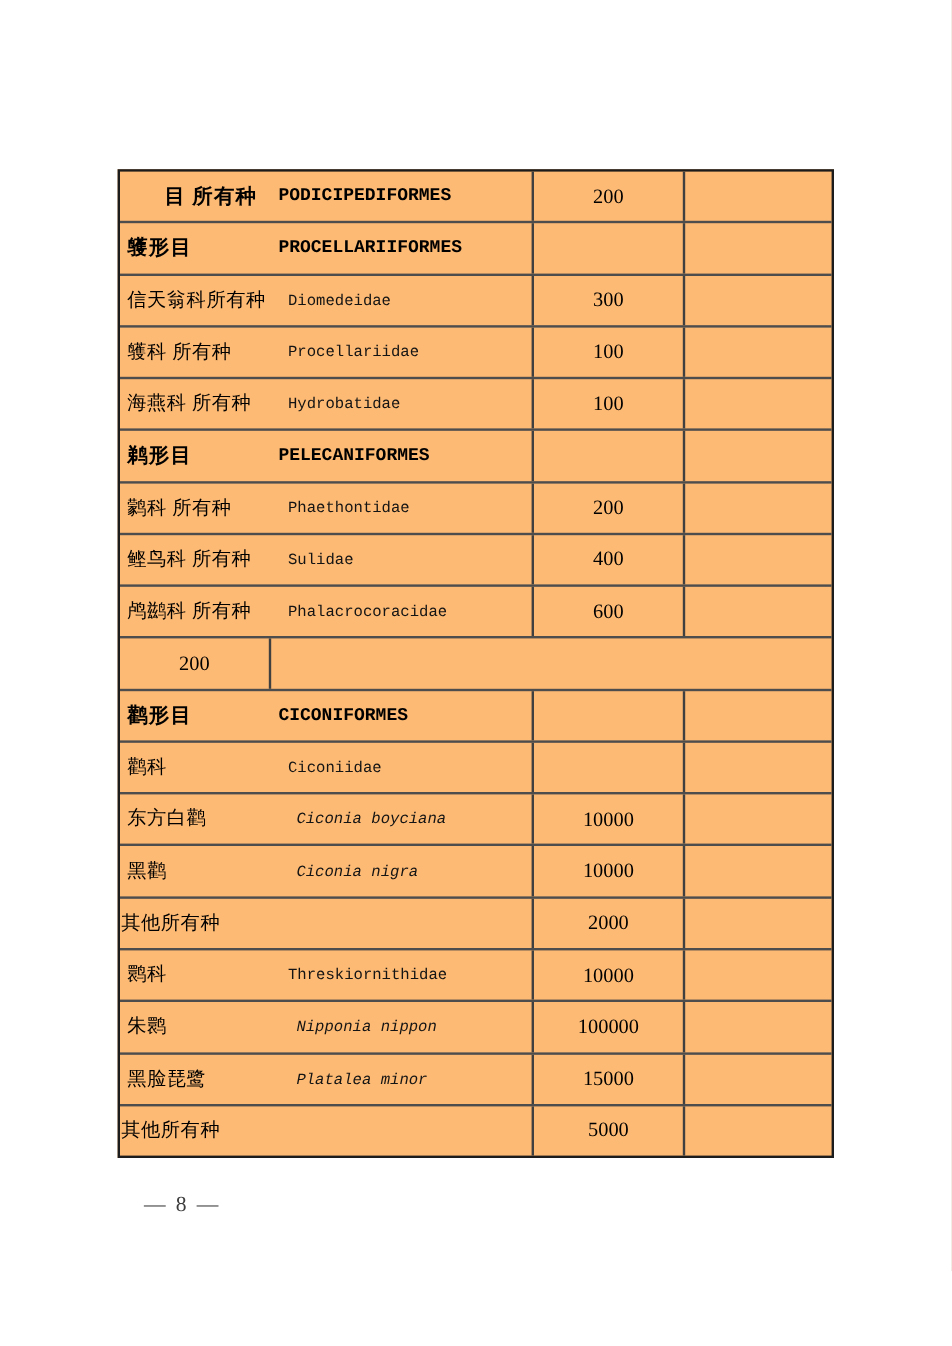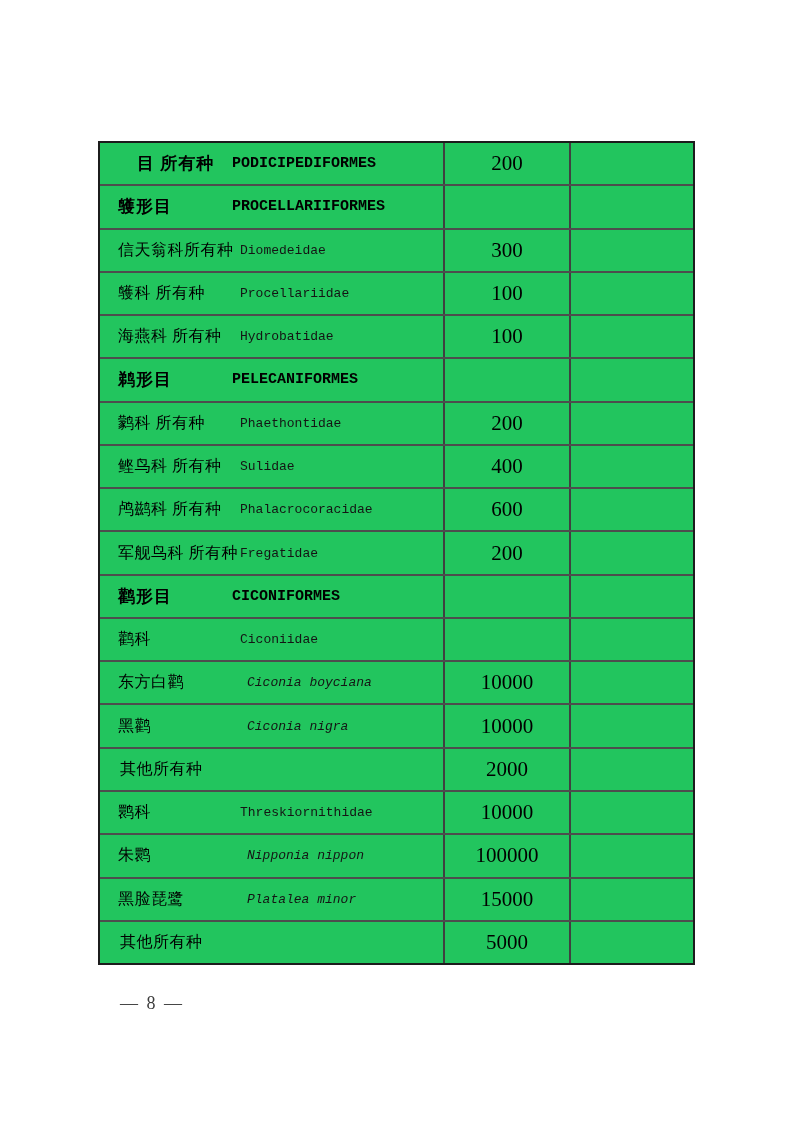--- a/index.html
+++ b/index.html
@@ -16,62 +16,62 @@
   .wildlife-table {
     position: absolute;
     left: 98px;
     top: 141px;
     width: 597px;
     height: 824px;
     box-sizing: border-box;
     border: 2px solid #1c1c1c;
     display: flex;
     flex-direction: column;
-    background: #22c55e;
+    background: #fdba74;
   }
   .row { flex: 1; display: flex; min-height: 0; }
   .row + .row { border-top: 2px solid #4d4d4d; }
   .cell {
     box-sizing: border-box;
     position: relative;
     display: flex;
     align-items: center;
     min-width: 0;
   }
   .c1 { width: 345px; border-right: 2px solid #404040; }
   .c2 { width: 126px; border-right: 2px solid #404040; justify-content: center; }
   .c3 { flex: 1; }
   .cn {
     font-family: "Liberation Serif", serif;
     font-size: 16px;
-    padding-left: 18px;
+    padding-left: 6px;
     white-space: pre;
     letter-spacing: 0.5px;
   }
   .latin {
     position: absolute;
     left: 140px;
     font-family: "Liberation Mono", monospace;
     font-size: 13px;
     white-space: pre;
     color: #141414;
   }
   .value {
     font-family: "Liberation Serif", serif;
-    font-size: 21px;
+    font-size: 17px;
   }
   
   .row.order .cn, .row.order-cont .cn { font-weight: bold; font-size: 17px; letter-spacing: 1px; }
   .row.order .latin, .row.order-cont .latin { font-weight: bold; font-size: 15px; left: 132px; color: #000; }
   
   .row.order-cont .cn { padding-left: 37px; }
   
   .row.species .cn { }
   .row.species .latin { font-style: italic; left: 147px; }
-  .row.other .cn { padding-left: 20px; font-family: Liberation Mono, monospace; }
+  .row.other .cn { padding-left: 1px; font-family: Liberation Mono, monospace; }
   .page-number {
     position: absolute;
     left: 120px;
     top: 993px;
     font-family: "Liberation Serif", serif;
     font-size: 18px;
     color: #3d3d3d;
     letter-spacing: 2px;
     white-space: pre;
   }
@@ -176,24 +176,20 @@
         <span class="cn">鸬鹚科 所有种</span>
         <span class="latin">Phalacrocoracidae</span>
       </div>
       <div class="cell c2">
         <span class="value">600</span>
       </div>
       <div class="cell c3"></div>
     </div>
 
     <div class="row family">
-      <div class="cell c1">
-        <span class="cn">军舰鸟科 所有种</span>
-        <span class="latin">Fregatidae</span>
-      </div>
       <div class="cell c2">
         <span class="value">200</span>
       </div>
       <div class="cell c3"></div>
     </div>
 
     <div class="row order">
       <div class="cell c1">
         <span class="cn">鹳形目</span>
         <span class="latin">CICONIFORMES</span>

